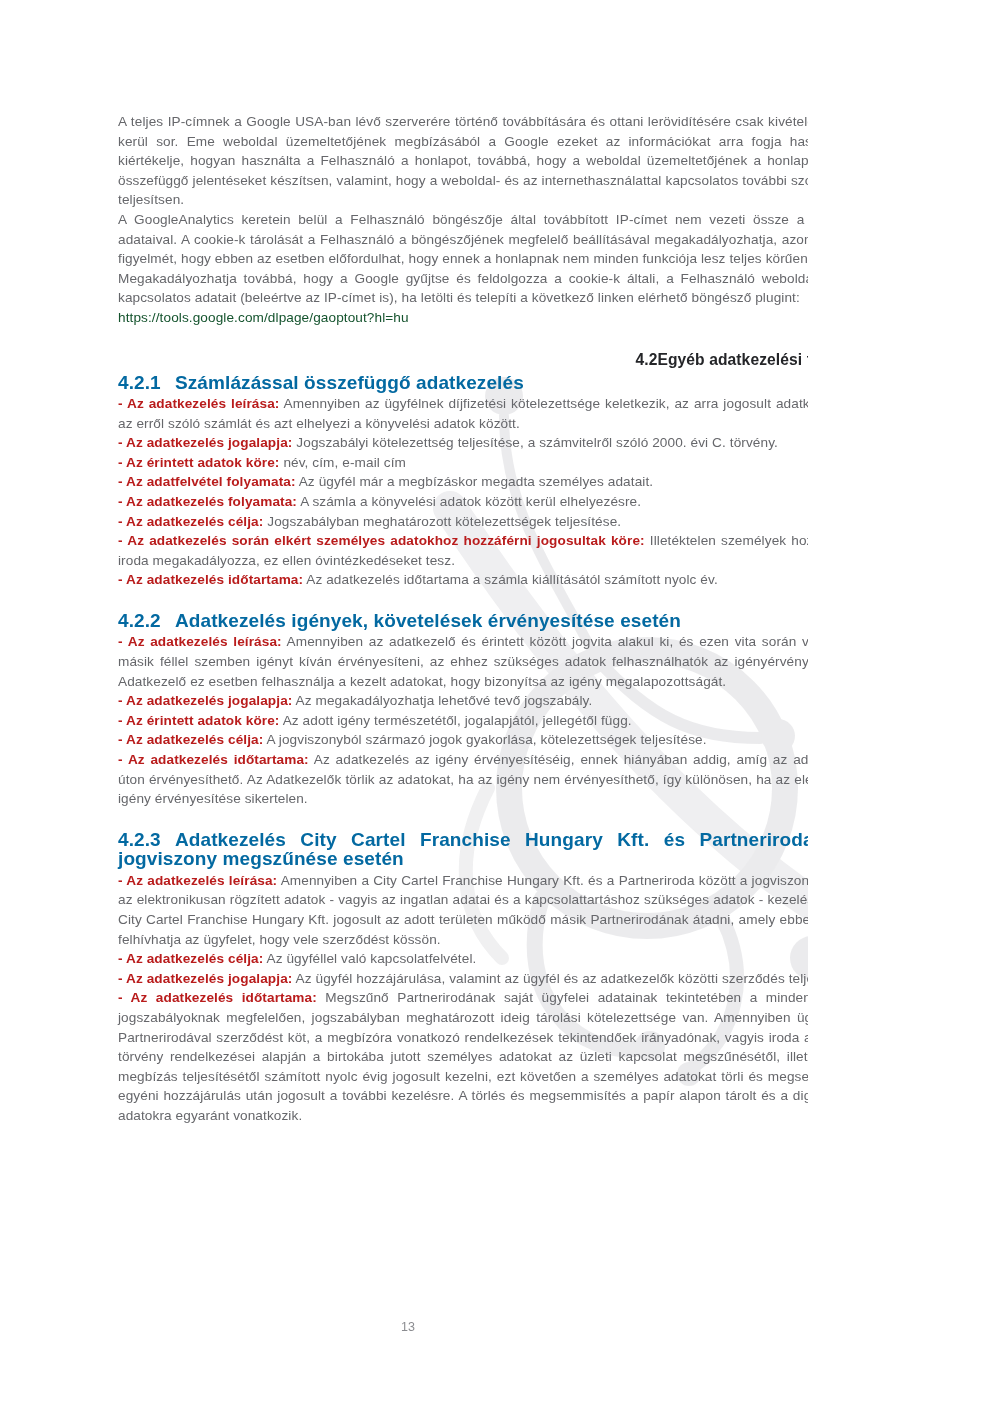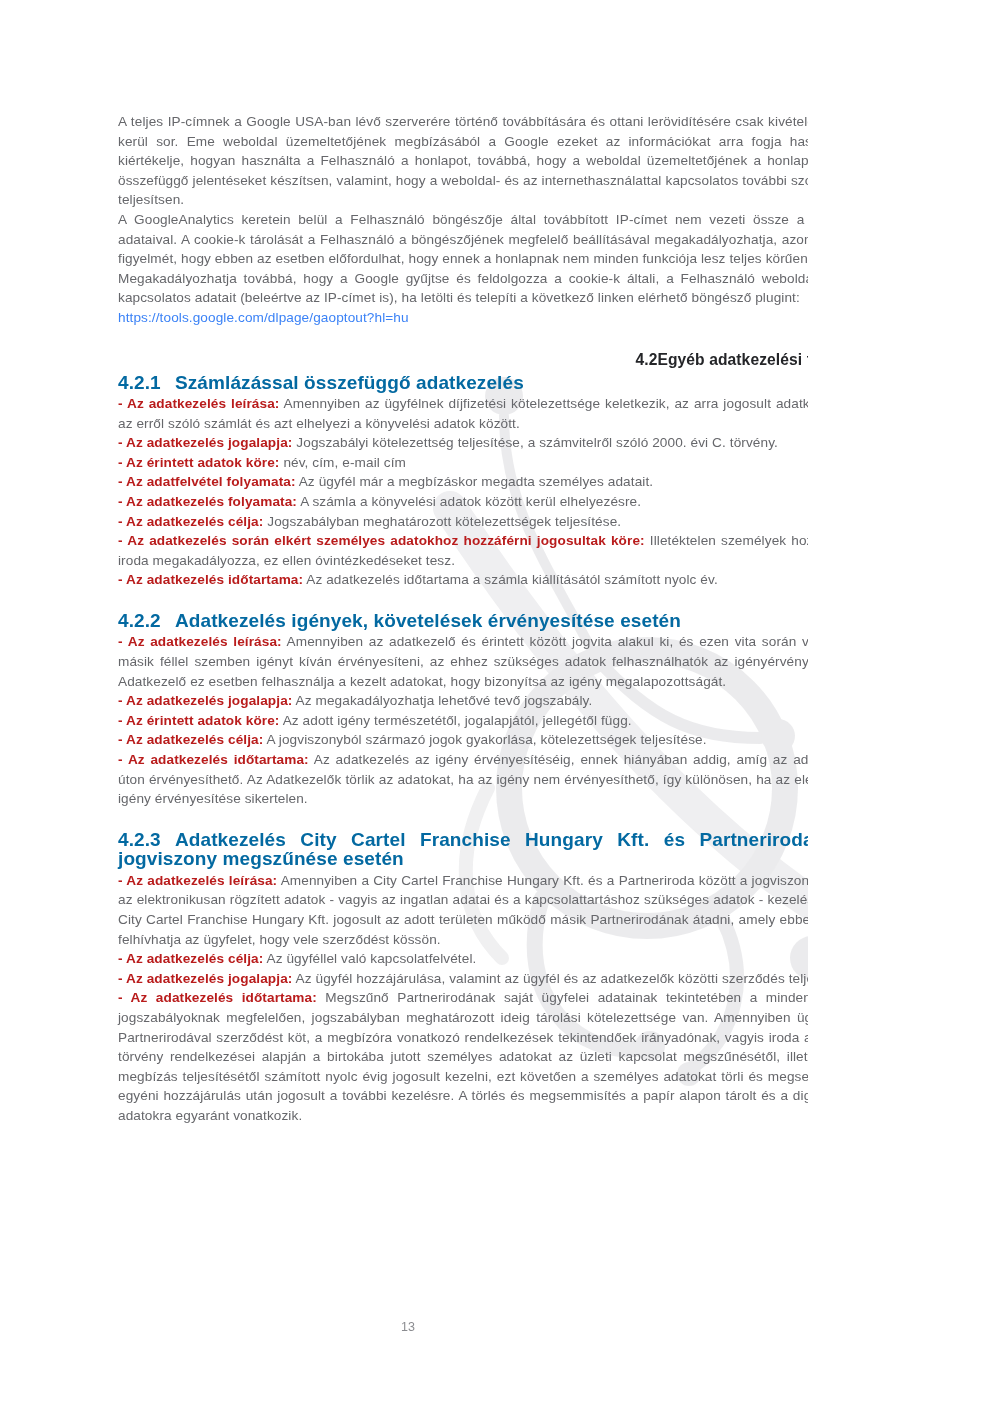--- a/index.html
+++ b/index.html
@@ -19,21 +19,21 @@
   }
   .content{
     position:absolute;left:118px;top:112px;width:772px;
     z-index:1;
     font-size:13.6px;line-height:19.6px;
     letter-spacing:.1px;
     color:#66676b;
     text-align:justify;
   }
   p{margin:0;}
-  .link-line{color:#3b82f6;text-decoration:none;display:block;}
+  .link-line{color:#14532d;text-decoration:none;display:block;}
   strong.lbl{font-weight:700;color:#b91c1c;}
   h2.sec{
     margin:21px 0 3px;
     font-size:15.6px;line-height:21px;
     font-weight:700;color:#242528;
     text-align:right;letter-spacing:.1px;
   }
   h3.sub{
     margin:0 0 2px;
     font-size:19px;line-height:19.5px;

